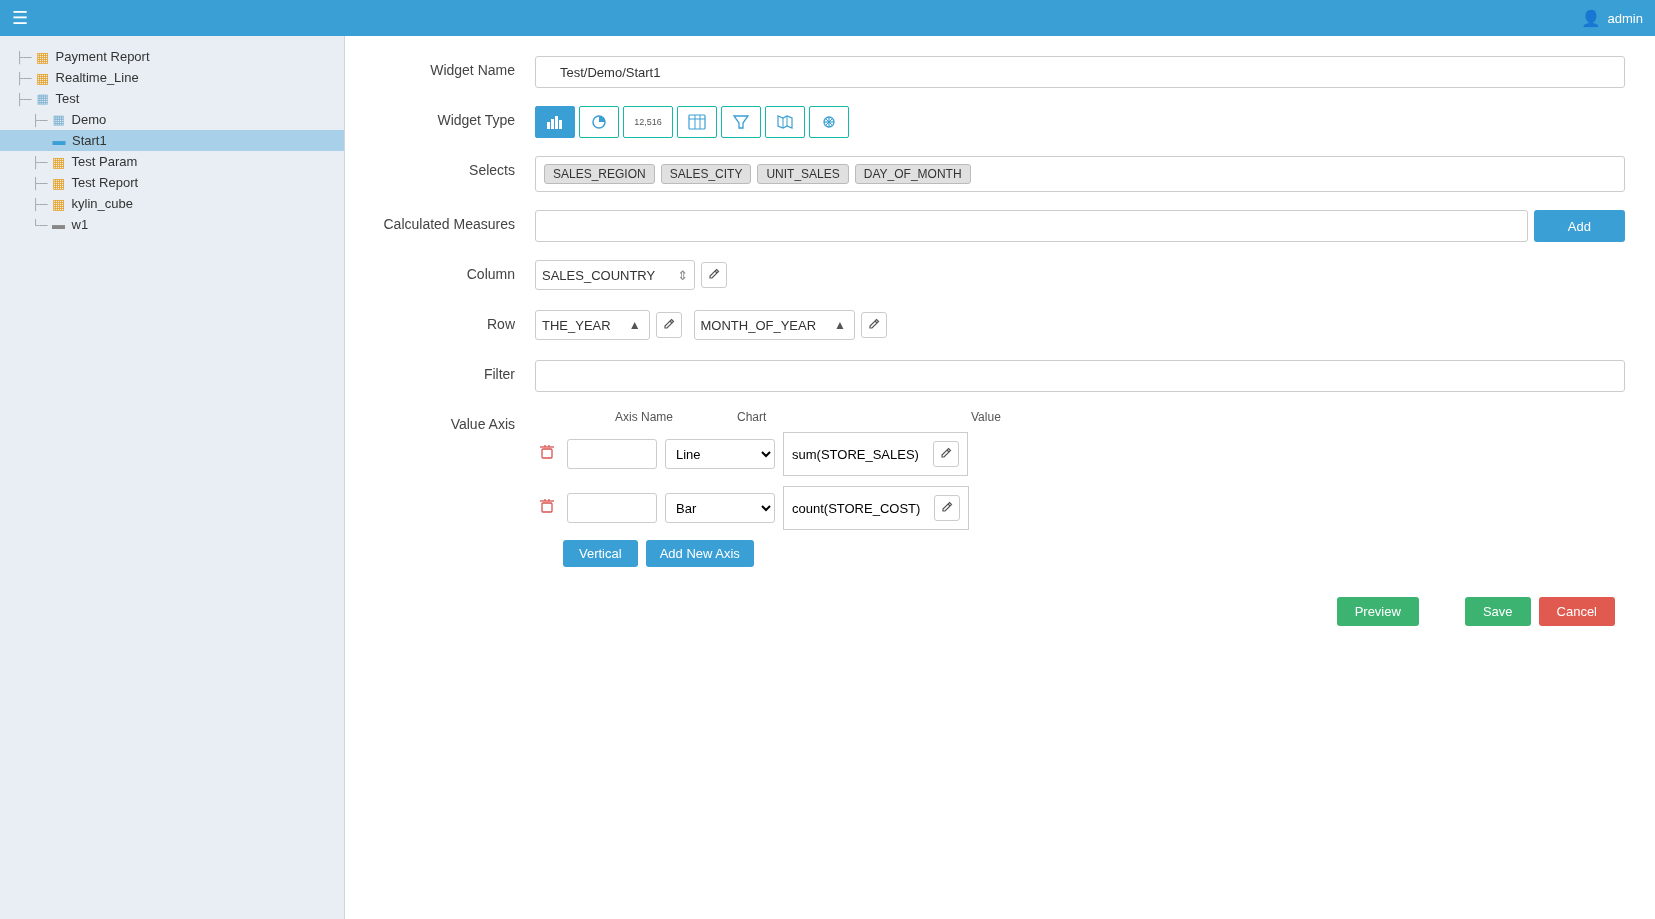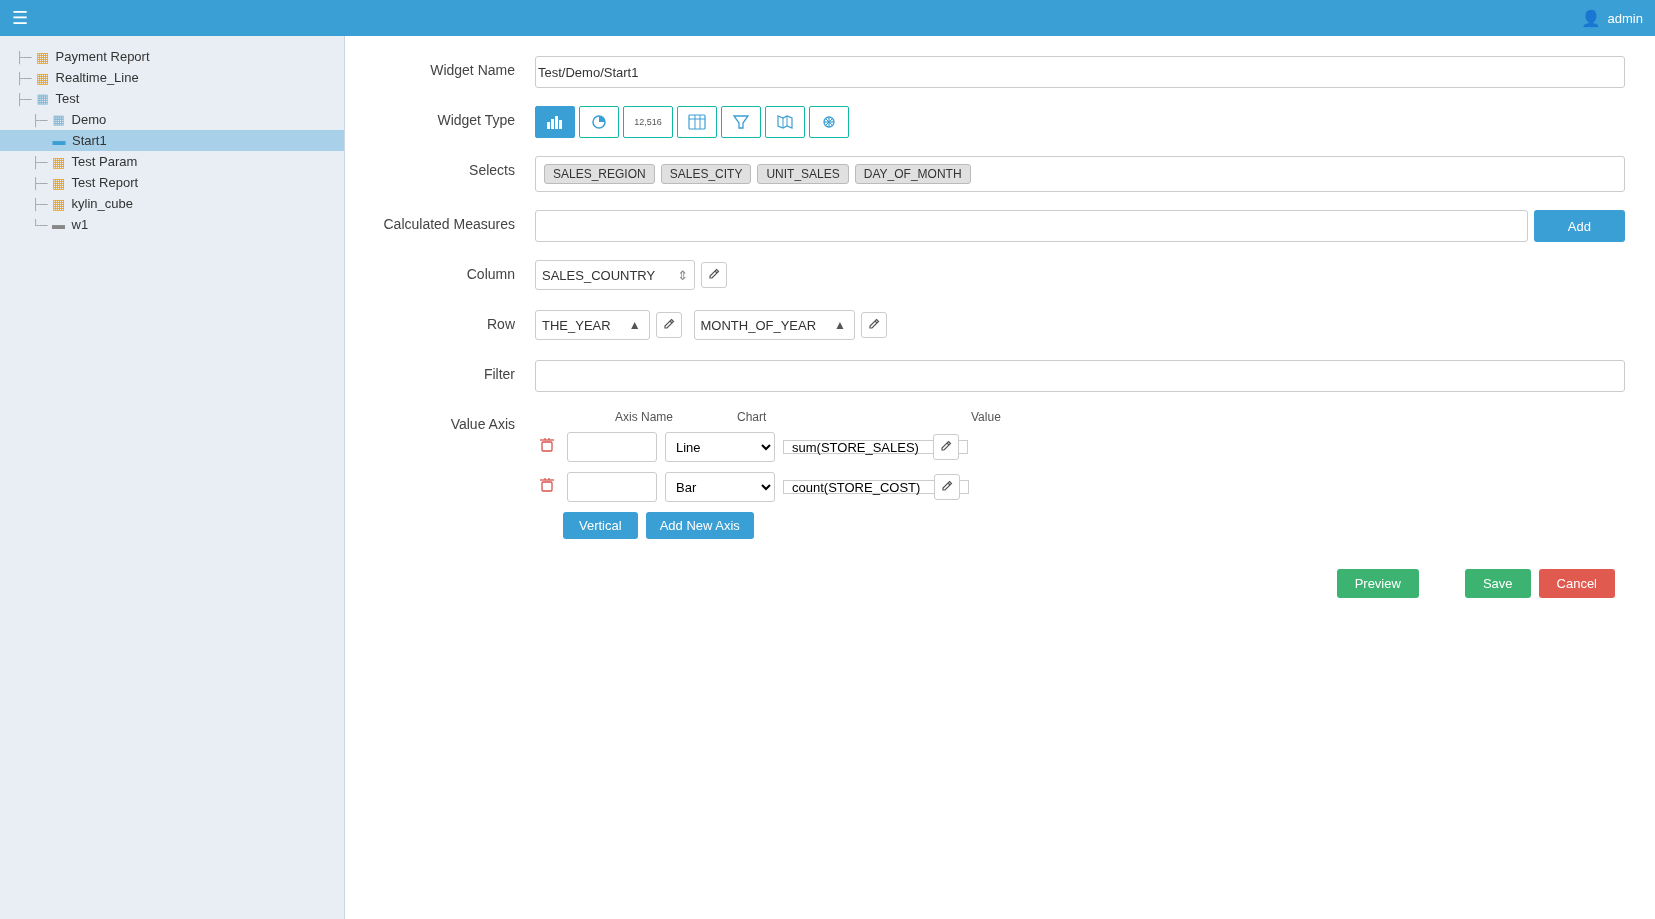--- a/index.html
+++ b/index.html
@@ -85,21 +85,21 @@
       flex: 1;
       display: flex;
       align-items: center;
       gap: 6px;
     }
 
     
     .text-input {
       border: 1px solid #ccc;
       border-radius: 3px;
-      padding: 5px 2px;
+      padding: 5px 24px;
       font-size: 13px;
       color: #333;
       outline: none;
       width: 100%;
       height: 32px;
     }
 
     
     .widget-type-btn {
       width: 40px;
@@ -262,21 +262,21 @@
     }
     .value-display {
       display: flex;
       align-items: center;
       gap: 6px;
       border: 1px solid #ccc;
       border-radius: 0;
       padding: 4px 8px;
       background: white;
       font-size: 13px;
-      height: 14px;
+      height: 44px;
       min-width: 160px;
     }
 
     .axis-buttons {
       display: flex;
       gap: 8px;
       margin-top: 10px;
       margin-left: 28px;
     }
     .btn-vertical {

